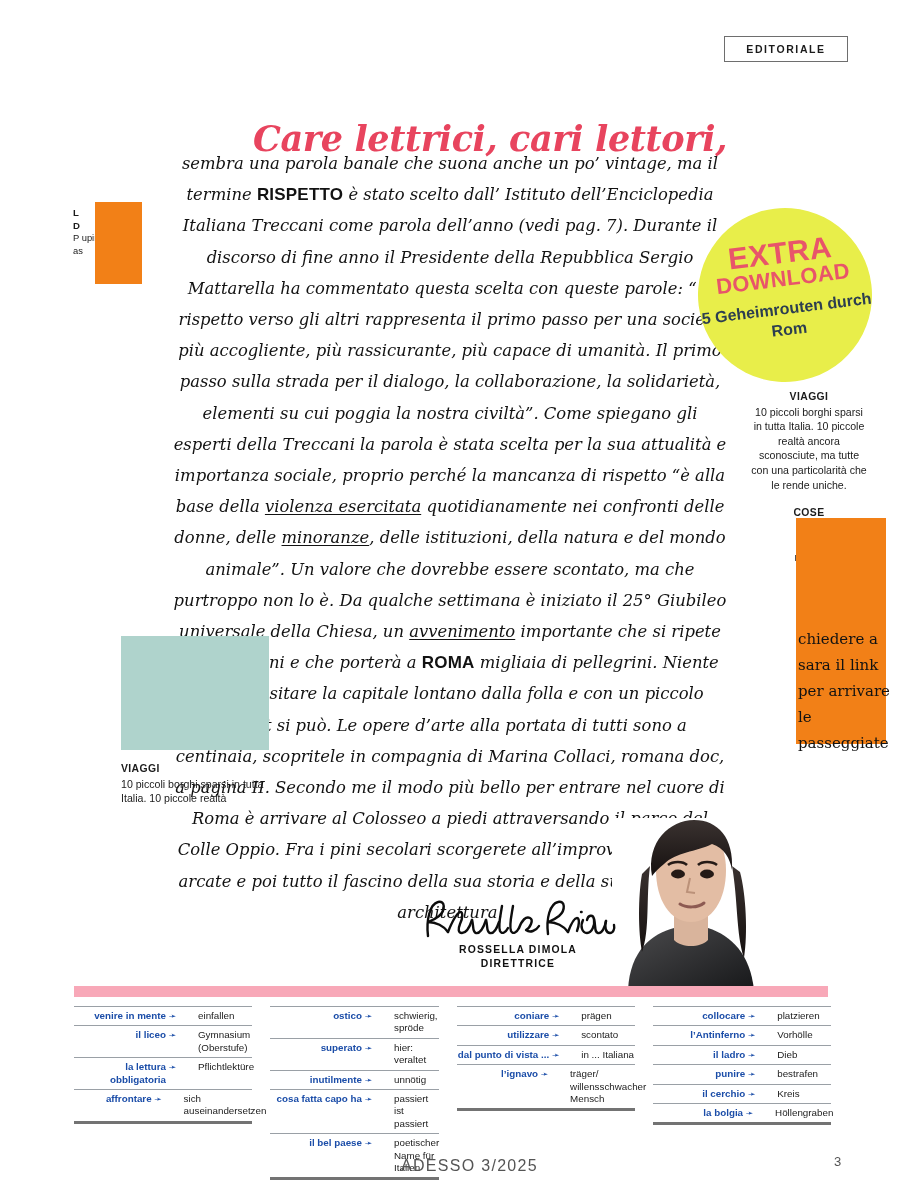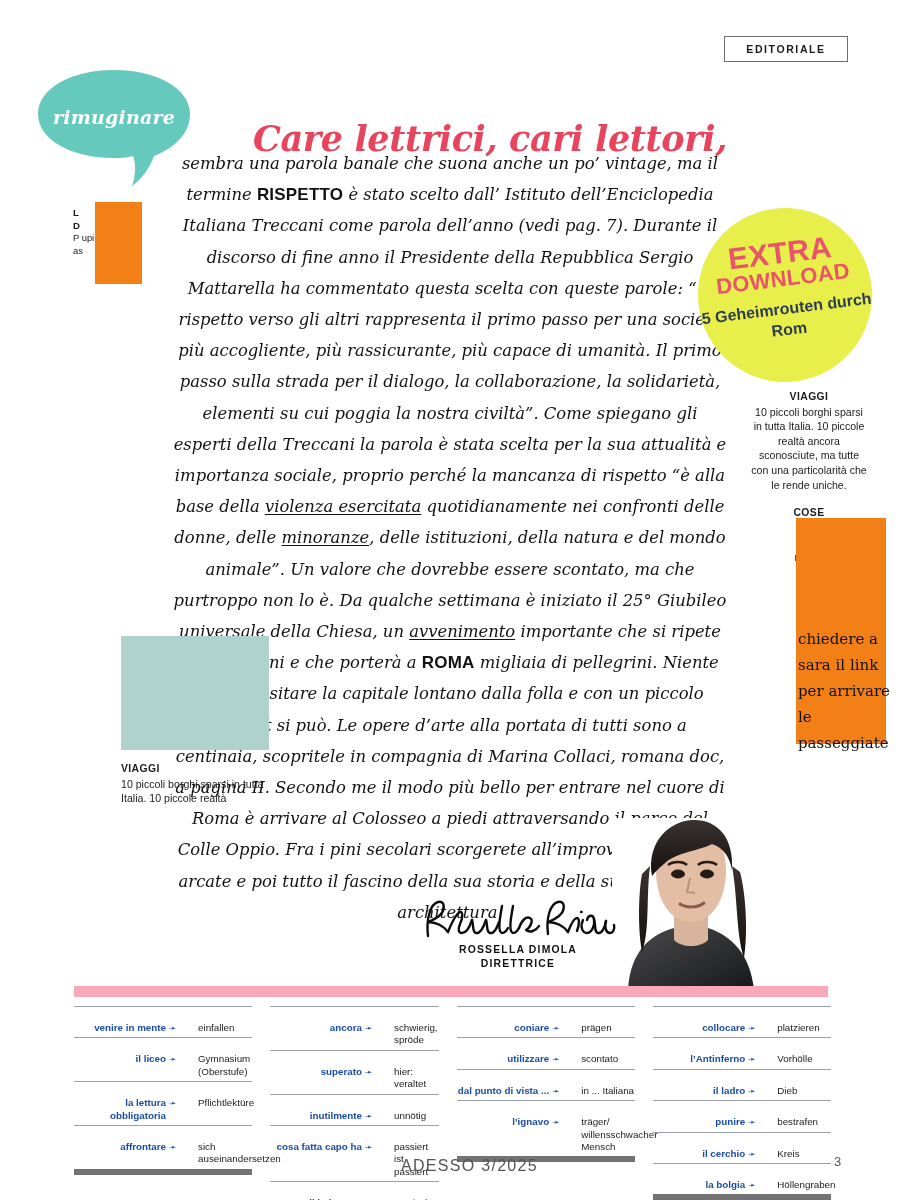--- a/index.html
+++ b/index.html
@@ -286,25 +286,25 @@
     top: 1006px;
     width: 754px;
     display: flex;
     gap: 18px;
   }
   .vcol { width: 178px; }
   .vrow {
     display: flex;
     align-items: flex-start;
     border-top: 1px solid #9aa0a6;
-    padding: 15px 0 3px 0;
+    padding: 3px 0 3px 0;
     font-size: 9.8px;
     line-height: 12.4px;
   }
-  .vrow:last-child { border-bottom: 6px solid #737373; }
+  .vrow:last-child { border-bottom: 3px solid #737373; justify-content: center; }
   .vterm {
     flex: 0 0 auto;
     width: 92px;
     text-align: right;
     color: #1B4DA8;
     font-weight: bold;
     font-family: "Liberation Sans", sans-serif;
     font-size: 9.8px;
     line-height: 12.4px;
   }
@@ -346,26 +346,20 @@
 </style>
 </head>
 <body>
 
 <div class="page">
 
   <div class="editoriale-tag">
     <span>EDITORIALE</span>
   </div>
 
-  <div class="bubble">
-    <svg viewBox="0 0 156 96">
-      <path d="M78 2 C120 2 154 20 154 46 C154 66 138 80 118 88 C112 104 104 112 96 118 C100 106 100 96 97 88 C90 90 84 90 78 90 C36 90 2 72 2 46 C2 20 36 2 78 2 Z" fill="#66C9BE"></path>
-    </svg>
-    <div class="bubble-label">rimuginare</div>
-  </div>
 
   <div class="headline">Care lettrici, cari lettori,</div>
 
   <div class="body-copy">
     <span>sembra una parola banale che suona anche un po’ vintage, ma il termine </span><span class="caps">RISPETTO</span><span> è stato scelto dall’ Istituto dell’Enciclopedia Italiana Treccani come parola dell’anno (vedi pag. 7). Durante il discorso di fine anno il Presidente della Repubblica Sergio Mattarella ha commentato questa scelta con queste parole: “ il rispetto verso gli altri rappresenta il primo passo per una società più accogliente, più rassicurante, più capace di umanità. Il primo passo sulla strada per il dialogo, la collaborazione, la solidarietà, elementi su cui poggia la nostra civiltà”.  Come spiegano gli esperti della Treccani la parola è stata scelta per la sua attualità e importanza sociale, proprio perché la mancanza di rispetto “è alla base della </span><u>violenza esercitata</u><span> quotidianamente nei confronti delle donne, delle </span><u>minoranze</u><span>, delle istituzioni, della natura e del mondo animale”. Un valore che dovrebbe essere scontato, ma che purtroppo non lo è.</span>
     <span>Da qualche settimana è iniziato il 25° Giubileo universale della Chiesa, un </span><u>avvenimento</u><span> importante che si ripete ogni 25 anni e che porterà a </span><span class="caps">ROMA</span><span> migliaia di pellegrini. Niente paura, visitare la capitale lontano dalla folla e con un piccolo budget si può. Le opere d’arte alla portata di tutti sono a centinaia, scopritele in compagnia di Marina Collaci, romana doc, a pagina II. Secondo me il modo più bello per entrare nel cuore di Roma è arrivare al Colosseo a piedi attraversando il parco del  Colle Oppio. Fra i pini secolari scorgerete all’improvviso le prime arcate e poi tutto il fascino della sua storia e della sua complessa architettura.</span>
   </div>
 
   <div class="cap-left-top">
     <div class="lab">L</div>
@@ -477,21 +471,21 @@
       </div>
       <div class="vrow">
         <div class="vterm">affrontare</div>
         <div class="varrow">➛</div>
         <div class="vdef">sich auseinandersetzen</div>
       </div>
     </div>
 
     <div class="vcol">
       <div class="vrow">
-        <div class="vterm">ancora</div>
+        <div class="vterm">ostico</div>
         <div class="varrow">➛</div>
         <div class="vdef">schwierig, spröde</div>
       </div>
       <div class="vrow">
         <div class="vterm">superato</div>
         <div class="varrow">➛</div>
         <div class="vdef it">hier: veraltet</div>
       </div>
       <div class="vrow">
         <div class="vterm">inutilmente</div>

